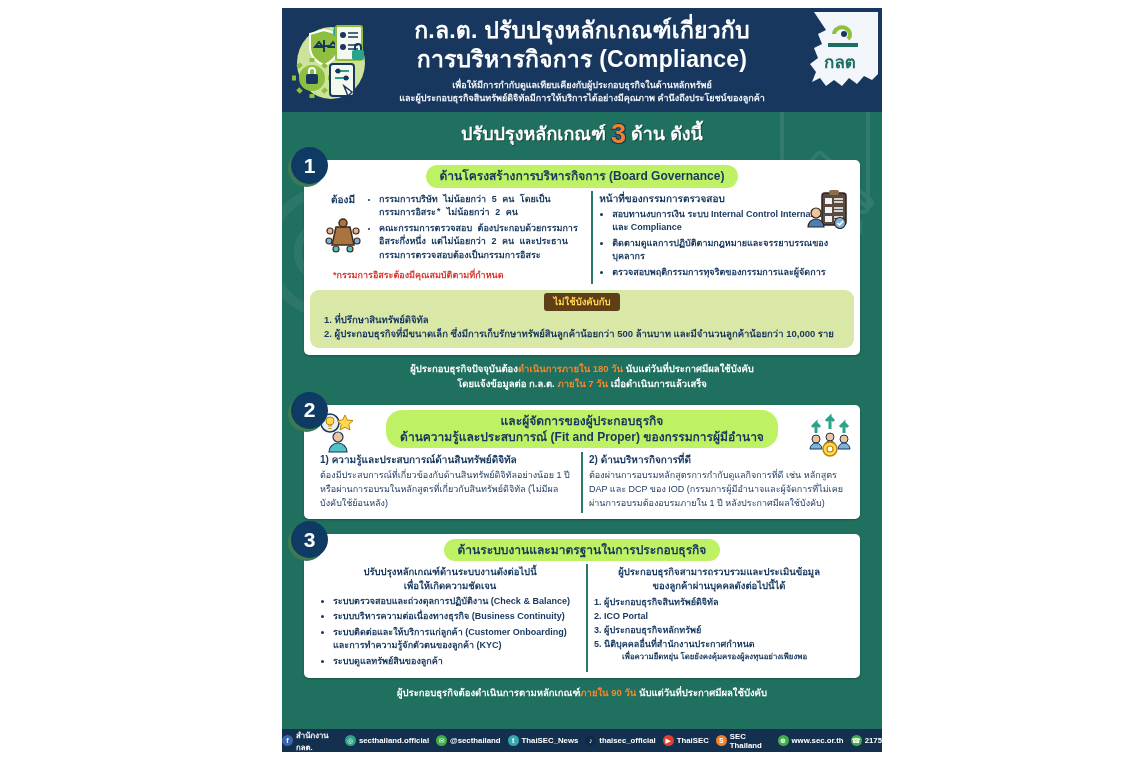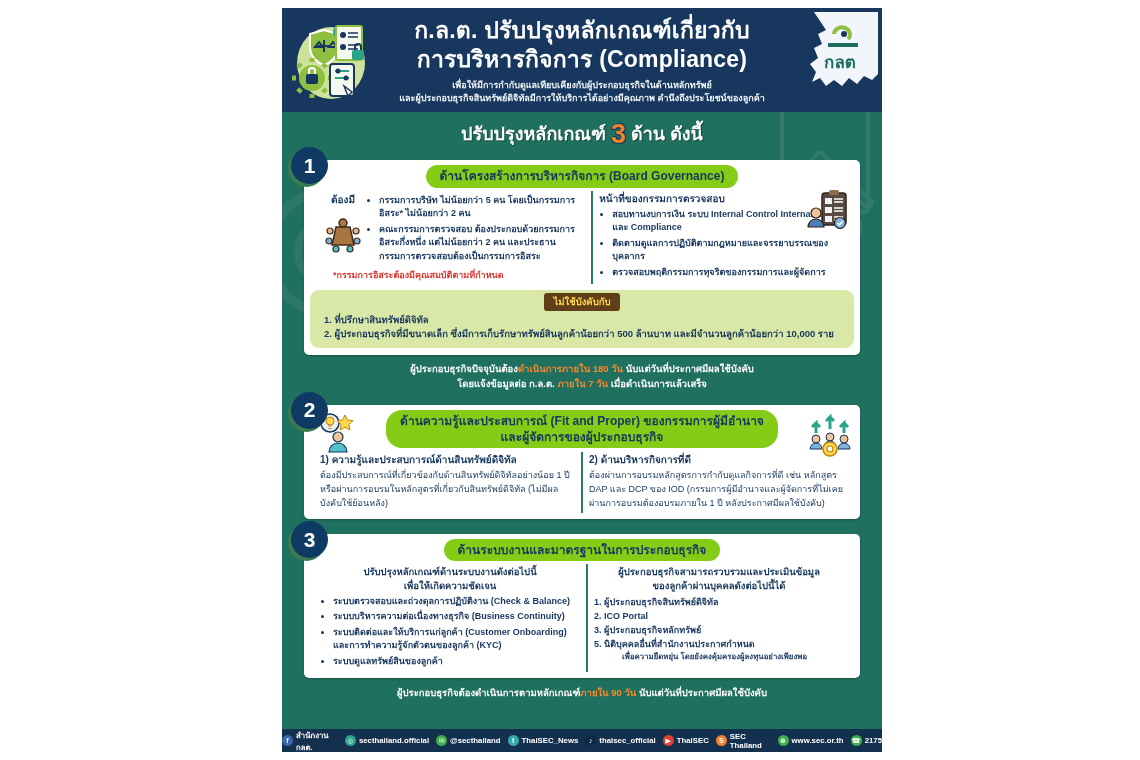--- a/index.html
+++ b/index.html
@@ -23,40 +23,40 @@
   .wm{position:absolute;pointer-events:none;}
   .band{position:relative;text-align:center;color:#fff;font-weight:700;font-size:18px;
         margin:3px 0 10px;text-shadow:1px 1px 0 rgba(0,0,0,.35);}
   .band .num3{color:#f0822a;font-size:27px;font-weight:800;vertical-align:-3px;
         text-shadow:1px 1px 0 #17375e,-1px 1px 0 #17375e,1px -1px 0 #17375e;}
   .card{background:#fff;border-radius:5px;position:relative;padding:5px 10px 6px;
         color:#17375e;box-shadow:0 1px 2px rgba(0,0,0,.25);}
   .numbadge{position:absolute;left:-13px;top:-13px;width:37px;height:37px;border-radius:50%;
         background:#0f3a63;color:#fff;font-size:21px;font-weight:700;display:flex;
         align-items:center;justify-content:center;box-shadow:-3px 3px 0 #3c7a52;z-index:4;}
-  .pill{background:#84cc16;color:#17375e;font-weight:700;border-radius:16px;
+  .pill{background:#bef264;color:#17375e;font-weight:700;border-radius:16px;
         padding:3px 14px;display:table;margin:0 auto 3px;font-size:12px;text-align:center;
         line-height:1.35;}
   .cols{display:flex;position:relative;align-items:stretch;}
   .col{padding:1px 6px 2px;}
   .col + .col{border-left:2px solid #2a7a6b;}
   ul.blist{margin:2px 0 0;padding-left:13px;}
   ul.blist li{font-size:9px;line-height:1.5;margin-bottom:2px;font-weight:600;}
   .colhead{font-size:10px;font-weight:700;line-height:1.4;}
   .footnote{color:#d8372f;font-weight:700;font-size:9px;margin:3px 0 0 13px;}
   .exempt{background:#d9e7a7;border-radius:9px;margin:6px -4px 1px;padding:3px 14px 6px;}
   .exempt-badge{background:#5f3f17;color:#ffd84d;font-weight:700;font-size:9.5px;
         padding:1px 10px 2px;border-radius:3px;display:table;margin:0 auto 2px;}
   .exempt-item{font-size:9.5px;font-weight:700;line-height:1.5;color:#17375e;}
   .tnote{font-size:9.5px;font-weight:700;color:#fff;text-align:center;line-height:1.6;}
   .tnote .hl{color:#f6882c;}
   .note180{margin:6px 0 14px;}
   .note90{margin:7px 0 5px;}
   .bodytext{font-size:9px;line-height:1.55;font-weight:500;margin-top:2px;}
-  .s1left{display:flex;}
+  .s1left{display:flex;font-family:Liberation Mono, monospace;}
   .s1labelcol{width:46px;flex:0 0 auto;text-align:center;}
   .s1label{font-size:10px;font-weight:700;}
   .centerhead{font-size:9.5px;font-weight:700;text-align:center;line-height:1.45;}
   .numline{font-size:9px;font-weight:600;line-height:1.55;}
   .subnote{font-size:7.8px;font-weight:700;line-height:1.4;margin-left:28px;color:#17375e;}
   
   .footer{background:#14304f;height:23px;flex:0 0 23px;display:flex;align-items:center;
         justify-content:center;gap:7px;color:#fff;font-size:7.8px;font-weight:600;z-index:1;}
   .fitem{display:flex;align-items:center;gap:3px;}
   .ficon{width:11px;height:11px;border-radius:50%;display:flex;align-items:center;
@@ -216,22 +216,22 @@
           <circle cx="8" cy="26" r="4" fill="#f0c49a" stroke="#17375e"></circle>
             <path d="M2 36 a6 6 0 0 1 12 0 z" fill="#7fb2d9" stroke="#17375e"></path>
           <circle cx="36" cy="26" r="4" fill="#f0c49a" stroke="#17375e"></circle>
             <path d="M30 36 a6 6 0 0 1 12 0 z" fill="#7fb2d9" stroke="#17375e"></path>
           <circle cx="22" cy="24" r="4" fill="#f0c49a" stroke="#17375e"></circle>
             <path d="M16 34 a6 6 0 0 1 12 0 z" fill="#4a7fb5" stroke="#17375e"></path>
           <circle cx="22" cy="36" r="7" fill="#ffd84d" stroke="#b8860b" stroke-width="1.5"></circle>
           <circle cx="22" cy="36" r="3" fill="#fff" stroke="#b8860b" stroke-width="1.2"></circle>
         </svg>
         <div class="pill" style="max-width:390px">
+          <div>และผู้จัดการของผู้ประกอบธุรกิจ</div>
           <div>ด้านความรู้และประสบการณ์ (Fit and Proper) ของกรรมการผู้มีอำนาจ</div>
-          <div>และผู้จัดการของผู้ประกอบธุรกิจ</div>
         </div>
         <div class="cols" style="margin-top:4px">
           <div class="col" style="width:50%">
             <div class="colhead">1) ความรู้และประสบการณ์ด้านสินทรัพย์ดิจิทัล</div>
             <div class="bodytext">ต้องมีประสบการณ์ที่เกี่ยวข้องกับด้านสินทรัพย์ดิจิทัลอย่างน้อย 1 ปีหรือผ่านการอบรมในหลักสูตรที่เกี่ยวกับสินทรัพย์ดิจิทัล (ไม่มีผลบังคับใช้ย้อนหลัง)</div>
           </div>
           <div class="col" style="width:50%">
             <div class="colhead">2) ด้านบริหารกิจการที่ดี</div>
             <div class="bodytext">ต้องผ่านการอบรมหลักสูตรการกำกับดูแลกิจการที่ดี เช่น หลักสูตร DAP และ DCP ของ IOD (กรรมการผู้มีอำนาจและผู้จัดการที่ไม่เคยผ่านการอบรมต้องอบรมภายใน 1 ปี หลังประกาศมีผลใช้บังคับ)</div>
           </div>

